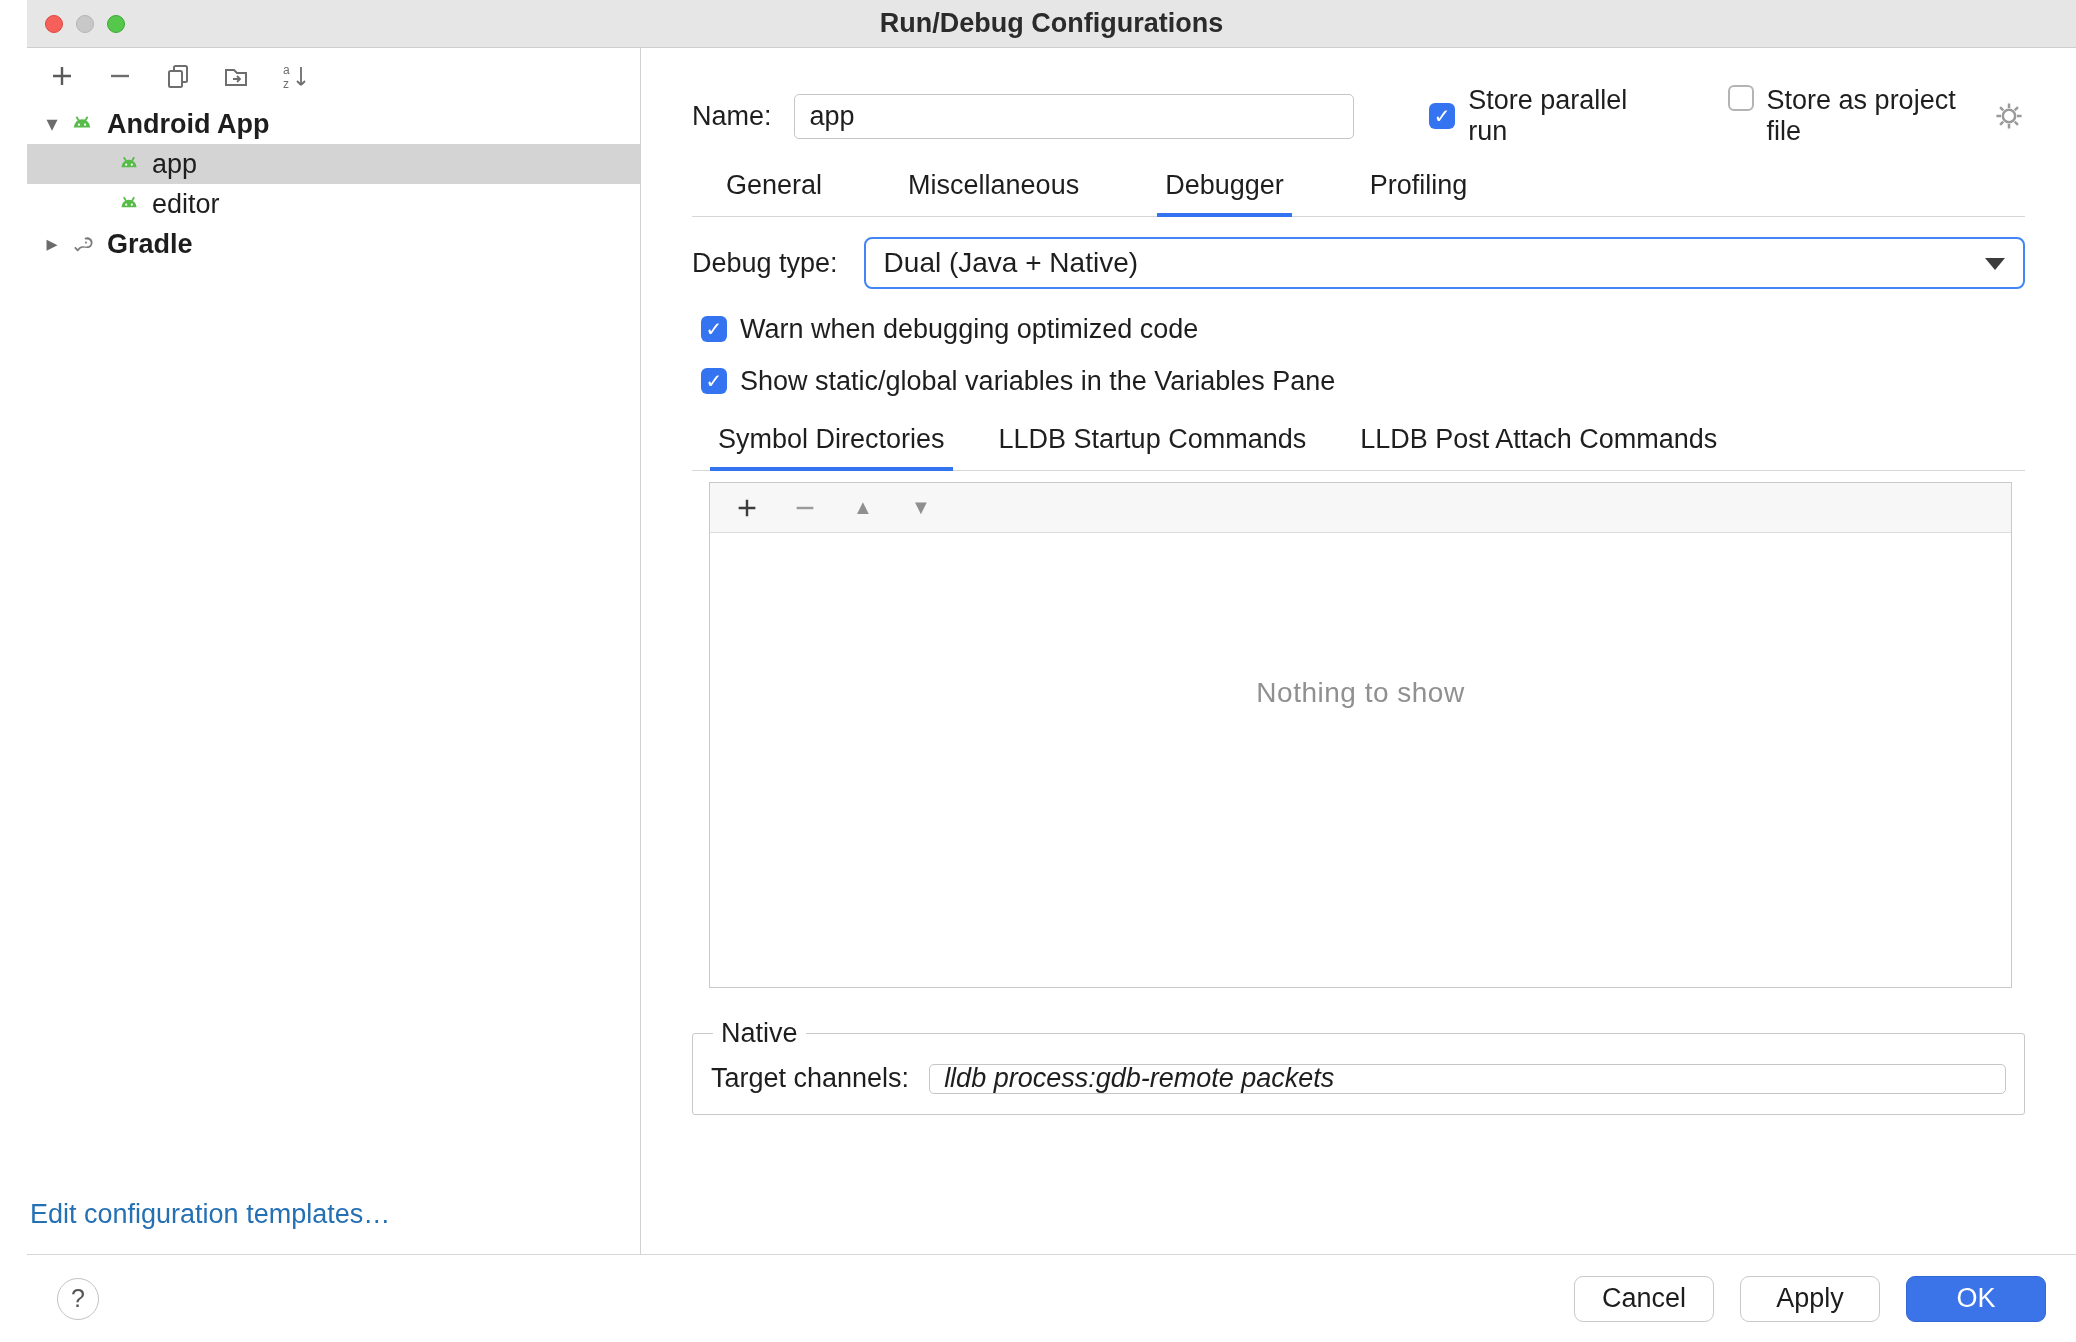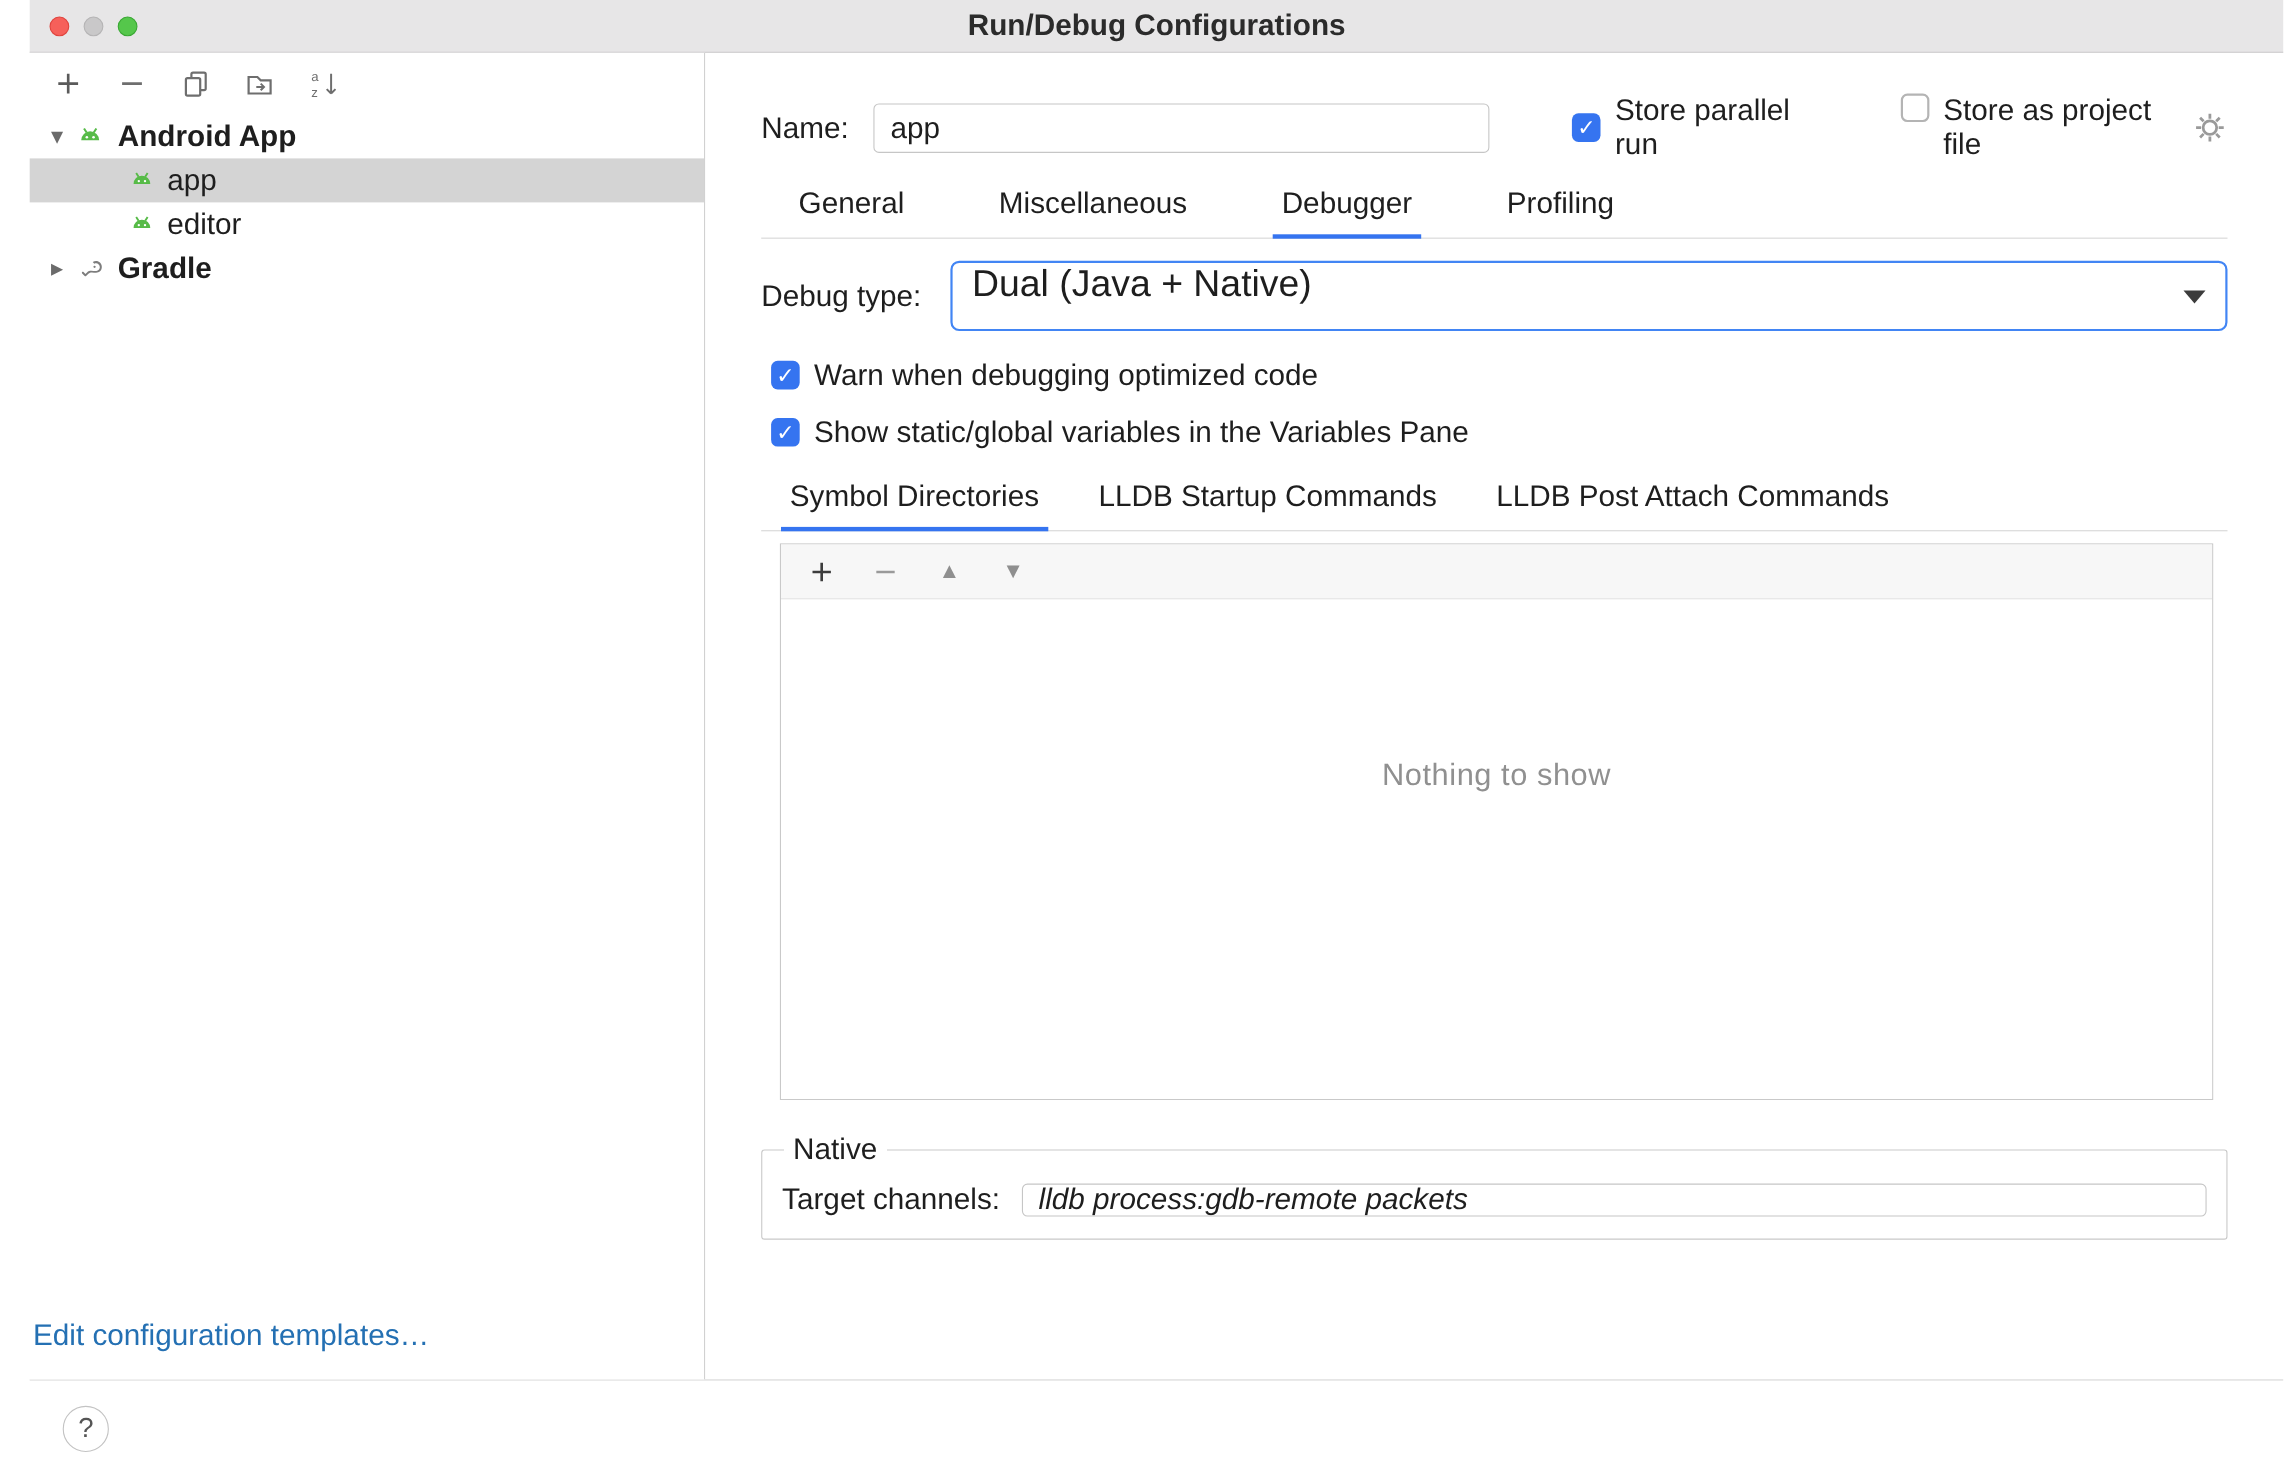--- a/index.html
+++ b/index.html
@@ -56,22 +56,22 @@
   .apr { margin-left:75px; display:flex; align-items:center; }
   .spf { margin-left:58px; display:flex; align-items:flex-start; }
   .gear { margin-left:auto; width:32px; height:32px; display:flex; align-items:center; justify-content:center; cursor:pointer; }
 
   .tabs { margin-top:30px; border-bottom:1px solid #d6d6d6; display:flex; gap:50px; }
   .tab { font-size:27px; line-height:30px; padding:0 2px 16px; position:relative; cursor:pointer;margin-left:32px; }
   .tab.active::after, .subtab.active::after { content:""; position:absolute; left:-6px; right:-6px; bottom:-1px;
     height:4px; background:#3574f0; }
 
   .debug-row { margin-top:20px; display:flex; align-items:center; gap:26px; }
-  .dropdown { flex:1; height:64px; border:2px solid #4285f4; border-radius:8px; background:#fff;
-              display:flex; padding:0 18px; font-size:34px; position:relative; cursor:pointer; }
+  .dropdown { flex:1; height:52px; border:2px solid #4285f4; border-radius:8px; background:#fff;
+              display:flex; align-items:center; padding:0 18px; font-size:28px; position:relative; cursor:pointer; }
   .dd-arrow { position:absolute; right:18px; top:50%; margin-top:-5px; width:0; height:0;
               border-left:10px solid transparent; border-right:10px solid transparent; border-top:12px solid #3c3c3c; }
 
   .opts { margin-top:14px; }
   .opt-row { height:52px; display:flex; align-items:center; padding-left:9px; cursor:pointer; }
 
   .subtabs { margin-top:17px; border-bottom:1px solid #d6d6d6; display:flex; gap:50px; padding-left:24px; }
   .subtab { font-size:27px; line-height:30px; padding:0 2px 16px; position:relative; cursor:pointer; }
 
   .table { margin:11px 13px 0 17px; height:506px; border:1px solid #c9c9c9; display:flex; flex-direction:column; }
@@ -285,15 +285,20 @@
         </div>
       </fieldset>
 
     </div>
   </div>
 
   <div class="footer">
     <div class="help-btn">
       <span>?</span>
     </div>
+    <div class="footer-buttons">
+      <button class="btn">Cancel</button>
+      <button class="btn">Apply</button>
+      <button class="btn primary">OK</button>
+    </div>
   </div>
 
 </div>
 
 </body></html>

